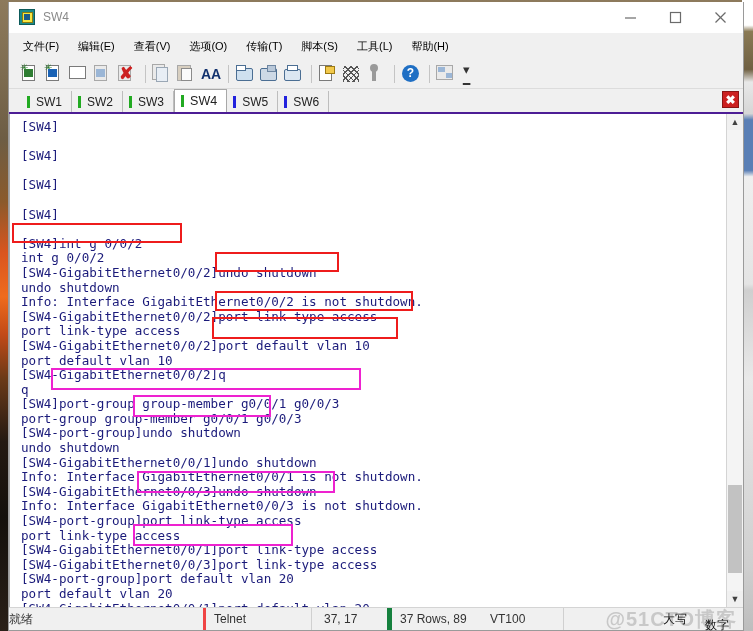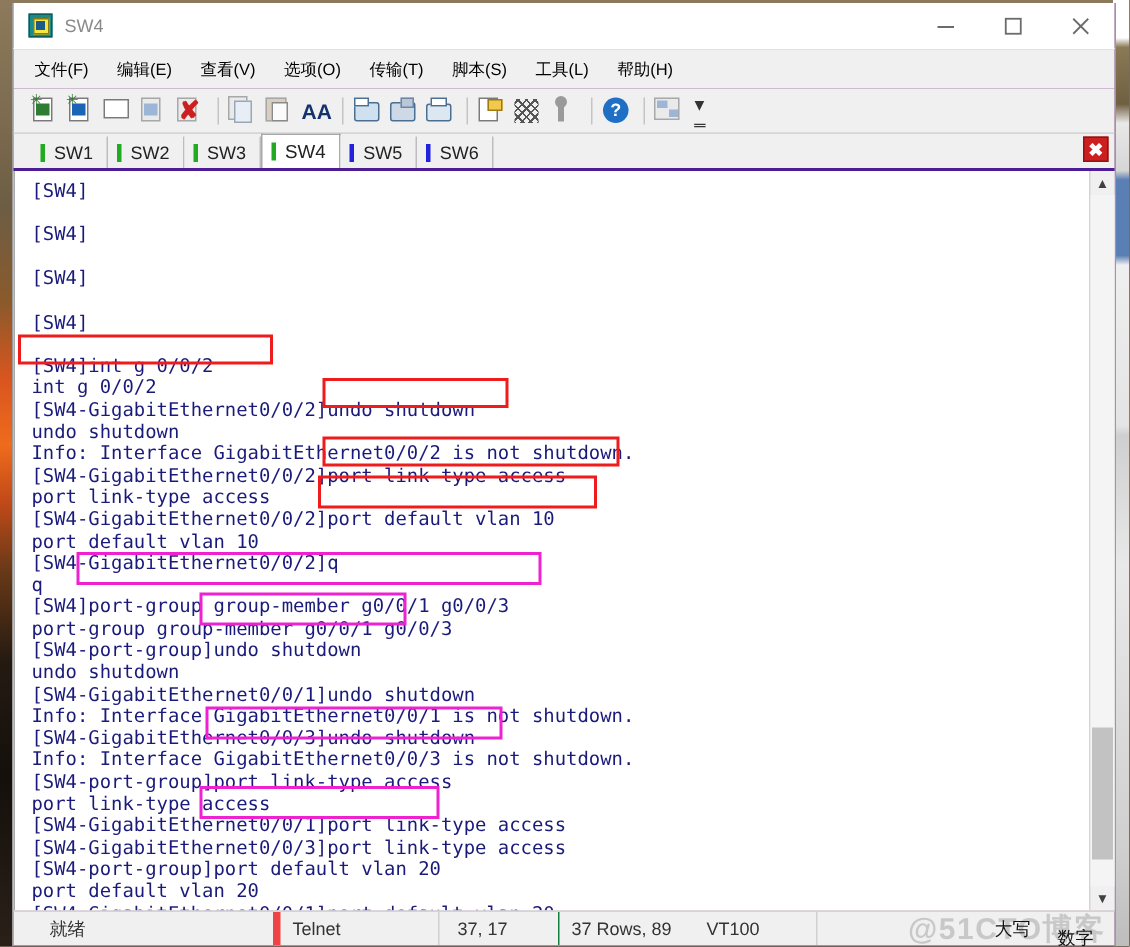--- a/index.html
+++ b/index.html
@@ -172,23 +172,23 @@
             color:#404040; font-size:9px; flex:0 0 auto;}
   .sb-track { flex: 1 1 auto; position: relative; background:#f4f4f4; }
   .sb-thumb { position: absolute; left: 1px; width: 14px; background:#c2c2c2; }
   
   .statusbar {
     height: 22px; background: #f0f0f0; border-top: 1px solid #d4d4d4;
     display: flex; align-items: center; font-size: 12px; color: #333;
     position: relative; flex: 0 0 auto;
   }
   .sb-cell { height: 22px; display:flex; align-items:center; box-sizing:border-box;}
-  .sb-ready { width: 178px; padding-left: 24px; border-right:5px solid #ef4444;}
+  .sb-ready { width: 197px; padding-left: 0; border-right:3px solid #ef4444;}
   .sb-proto { width: 106px; padding-left: 8px; border-right:1px solid #d0d0d0;}
-  .sb-pos   { width: 80px;  padding-left: 12px; border-right:1px solid #15803d;}
+  .sb-pos   { width: 80px;  padding-left: 12px; border-right:5px solid #15803d;}
   .sb-rows  { width: 96px;  padding-left: 8px; overflow:hidden; white-space:nowrap;}
   .sb-emu   { width: 76px;  padding-left: 2px; border-right:1px solid #d0d0d0;}
   .sb-caps  { position:absolute; right: 56px; color:#111; }
   .sb-num   { position:absolute; right: 14px; color:#111;margin-top:12px; }
   .watermark {
     position:absolute; right: 6px; top: 0px; height:22px;
     display:flex; align-items:center;
     font-size: 20px; color: rgba(150,150,150,0.45);
     letter-spacing: 1px; font-weight: bold; white-space:nowrap;
   }

